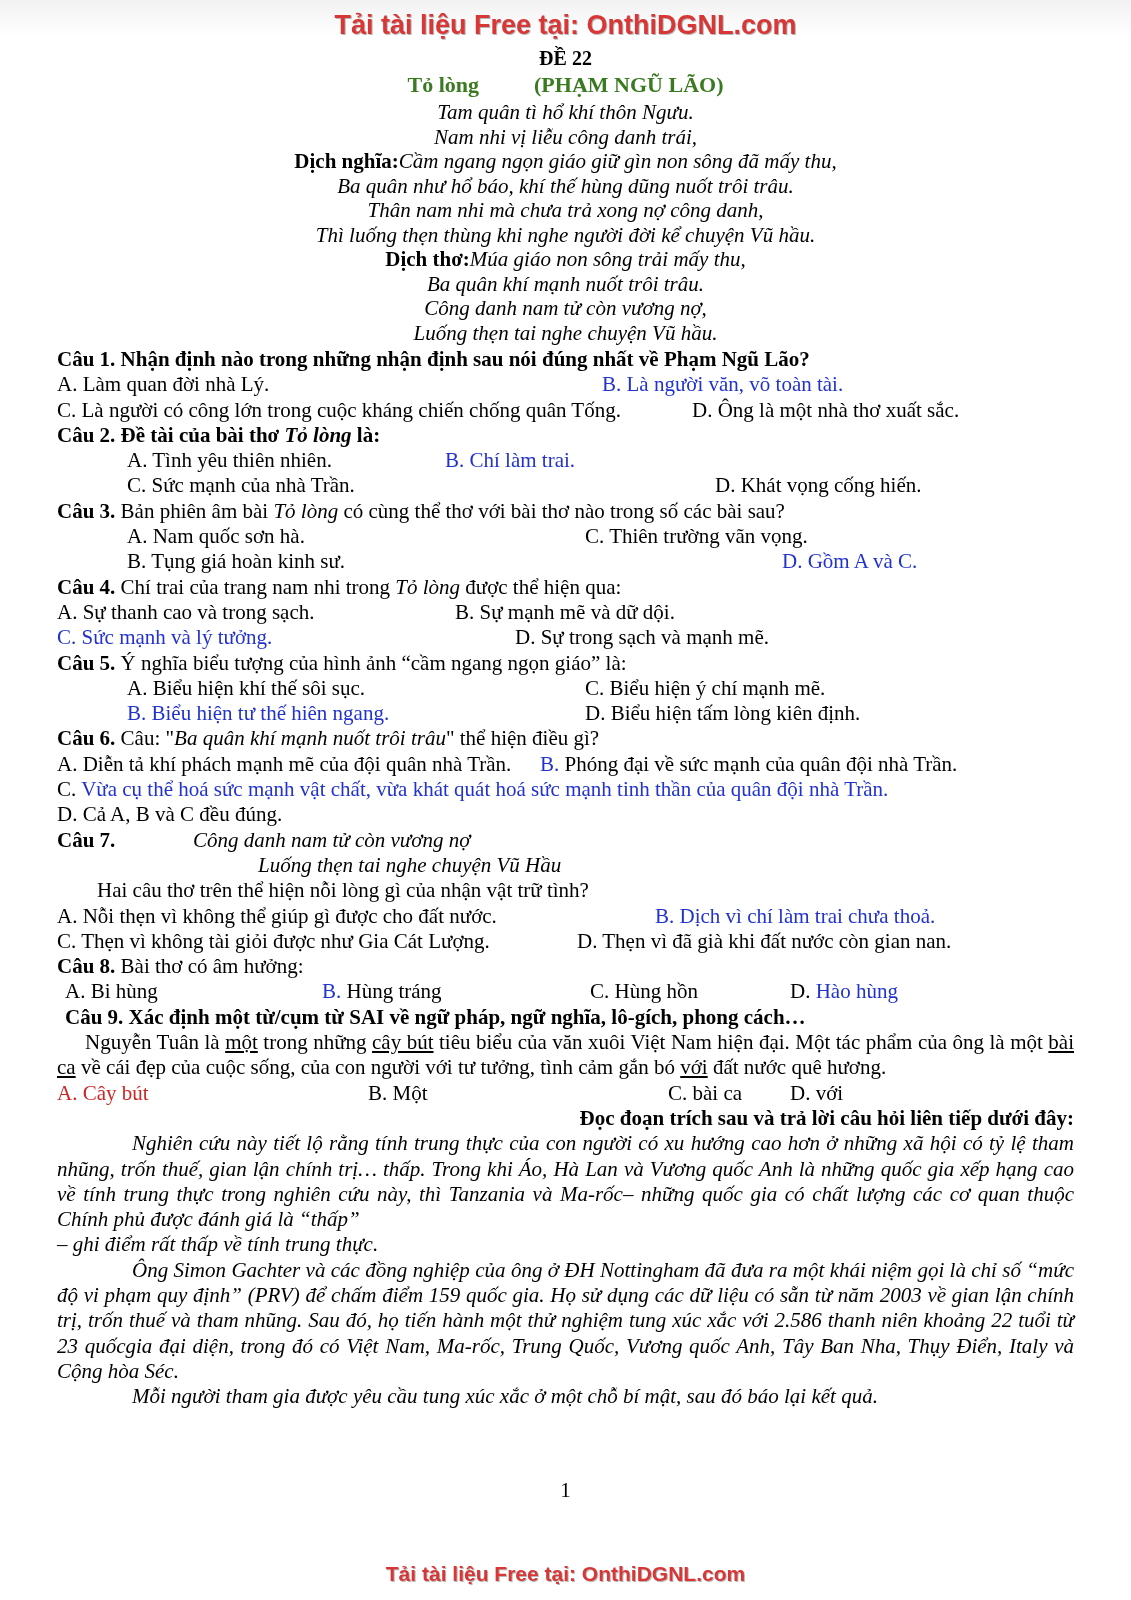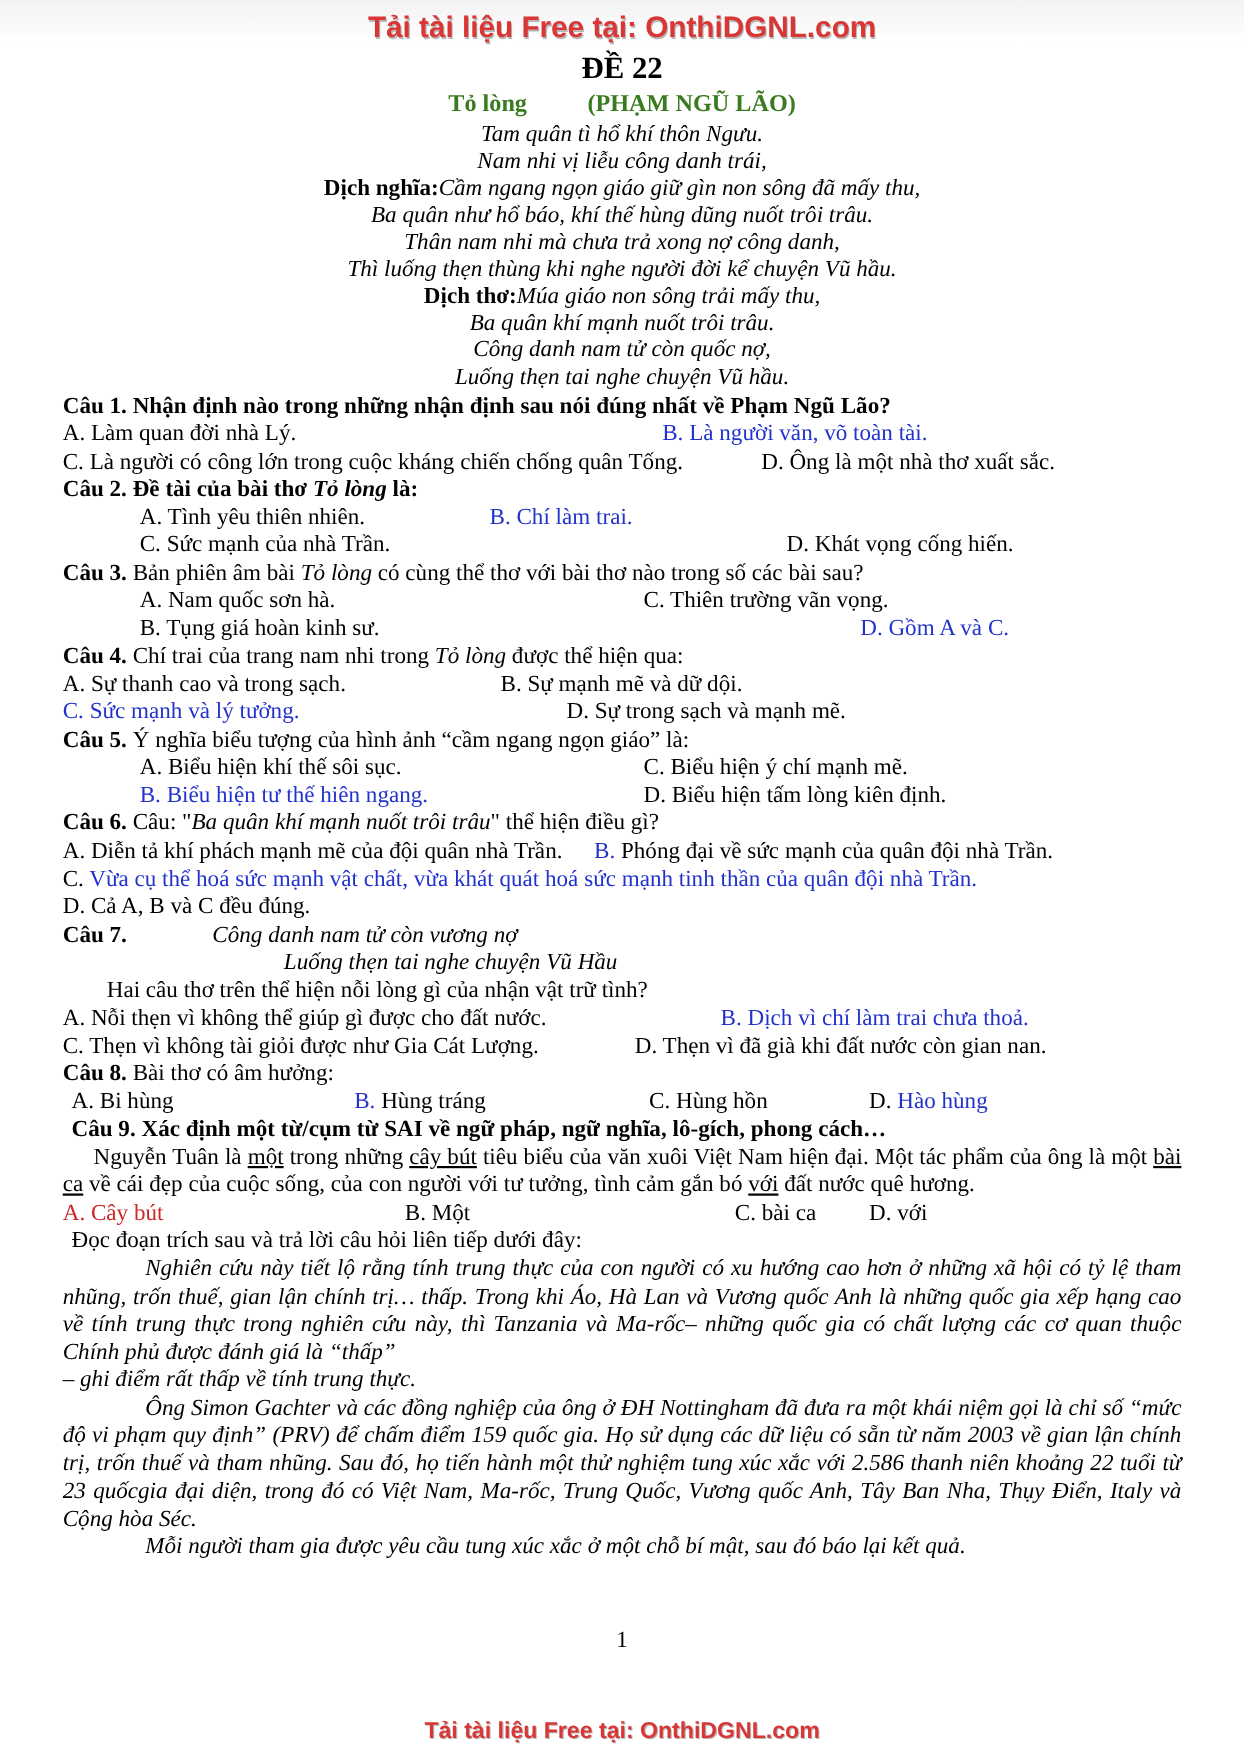--- a/index.html
+++ b/index.html
@@ -12,40 +12,40 @@
     overflow:hidden;
   }
   .promo {
     font-family:"Liberation Sans", sans-serif;
     font-weight:bold; color:#d93636;
     text-align:center;
     text-shadow:1px 1px 0 #b8b8b8;
   }
   .promo.top { padding-top:10px; font-size:27px; background:linear-gradient(#f2f2f2, #ffffff 90%); }
   .promo.bottom { position:absolute; left:0; right:0; top:1562px; font-size:21px; }
-  .doc-title { text-align:center; font-weight:bold; font-size:28px; margin-top:6px; }
+  .doc-title { text-align:center; font-weight:bold; font-size:20px; margin-top:6px; }
   .poem-head { text-align:center; font-weight:bold; font-size:22px; color:#3a7a20; margin-top:2px; }
   .poem-head .author { margin-left:55px; }
   .poem { text-align:center; line-height:24.5px; margin-top:2px; }
   .poem i { font-style:italic; }
   .poem b { font-style:normal; }
   .content { position:relative; margin:2px 57px 0 57px; line-height:25.3px; }
   .qtitle b { font-weight:bold; }
   .bold { font-weight:bold; }
   .it { font-style:italic; }
   .bi { font-weight:bold; font-style:italic; }
   .blue { color:#2233cc; }
   .red { color:#cc2626; }
   .optrow { position:relative; height:25.3px; }
   .abs { position:absolute; top:0; white-space:nowrap; }
   .u { text-decoration:underline; }
   .para { text-indent:28px; text-align:justify; }
   .passage { font-style:italic; text-align:justify; }
   .passage .ind { text-indent:75px;font-family:Liberation Serif, serif; }
-  .reading-head { font-weight:normal; padding-left:8px; }
+  .reading-head { font-weight:bold; padding-left:8px;text-align:right; }
   .page-number { position:absolute; left:0; right:0; top:1478px; text-align:center; font-size:21px; }
 </style>
 </head>
 <body>
 
 <div class="page">
 
   <div class="promo top">Tải tài liệu Free tại: OnthiDGNL.com</div>
 
   <div class="doc-title">ĐỀ 22</div>
@@ -56,21 +56,21 @@
 
   <div class="poem">
     <div><i>Tam quân tì hổ khí thôn Ngưu.</i></div>
     <div><i>Nam nhi vị liễu công danh trái,</i></div>
     <div><b>Dịch nghĩa:</b><i>Cầm ngang ngọn giáo giữ gìn non sông đã mấy thu,</i></div>
     <div><i>Ba quân như hổ báo, khí thế hùng dũng nuốt trôi trâu.</i></div>
     <div><i>Thân nam nhi mà chưa trả xong nợ công danh,</i></div>
     <div><i>Thì luống thẹn thùng khi nghe người đời kể chuyện Vũ hầu.</i></div>
     <div><b>Dịch thơ:</b><i>Múa giáo non sông trải mấy thu,</i></div>
     <div><i>Ba quân khí mạnh nuốt trôi trâu.</i></div>
-    <div><i>Công danh nam tử còn quốc nợ,</i></div>
+    <div><i>Công danh nam tử còn vương nợ,</i></div>
     <div><i>Luống thẹn tai nghe chuyện Vũ hầu.</i></div>
   </div>
 
   <div class="content">
 
     <div class="qtitle bold">Câu 1. Nhận định nào trong những nhận định sau nói đúng nhất về Phạm Ngũ Lão?</div>
     <div class="optrow">
       <span class="abs" style="left:0">A. Làm quan đời nhà Lý.</span>
       <span class="abs blue" style="left:545px">B. Là người văn, võ toàn tài.</span>
     </div>

